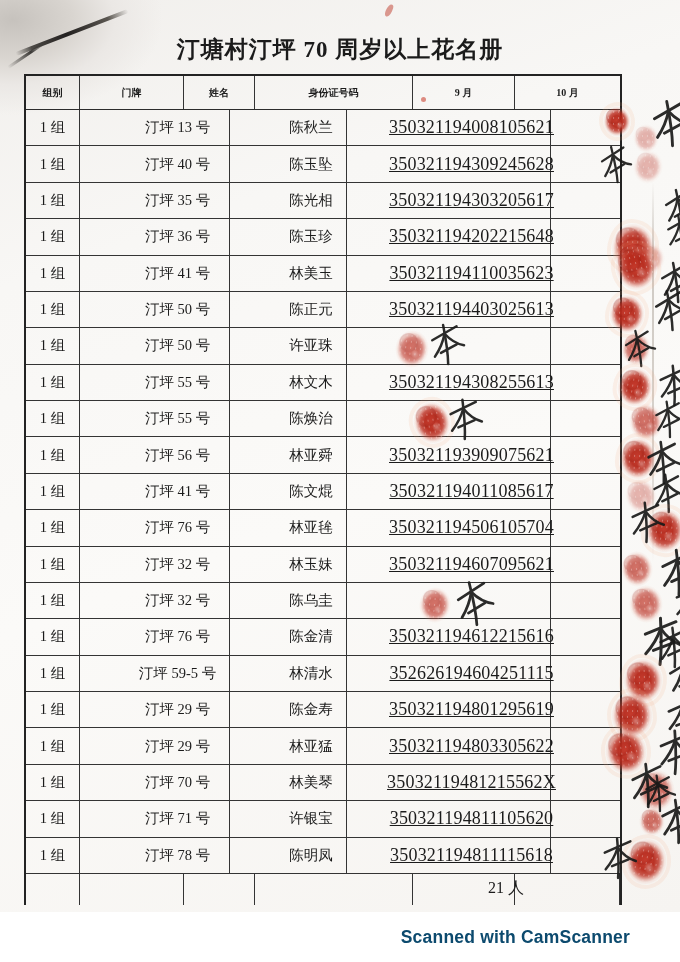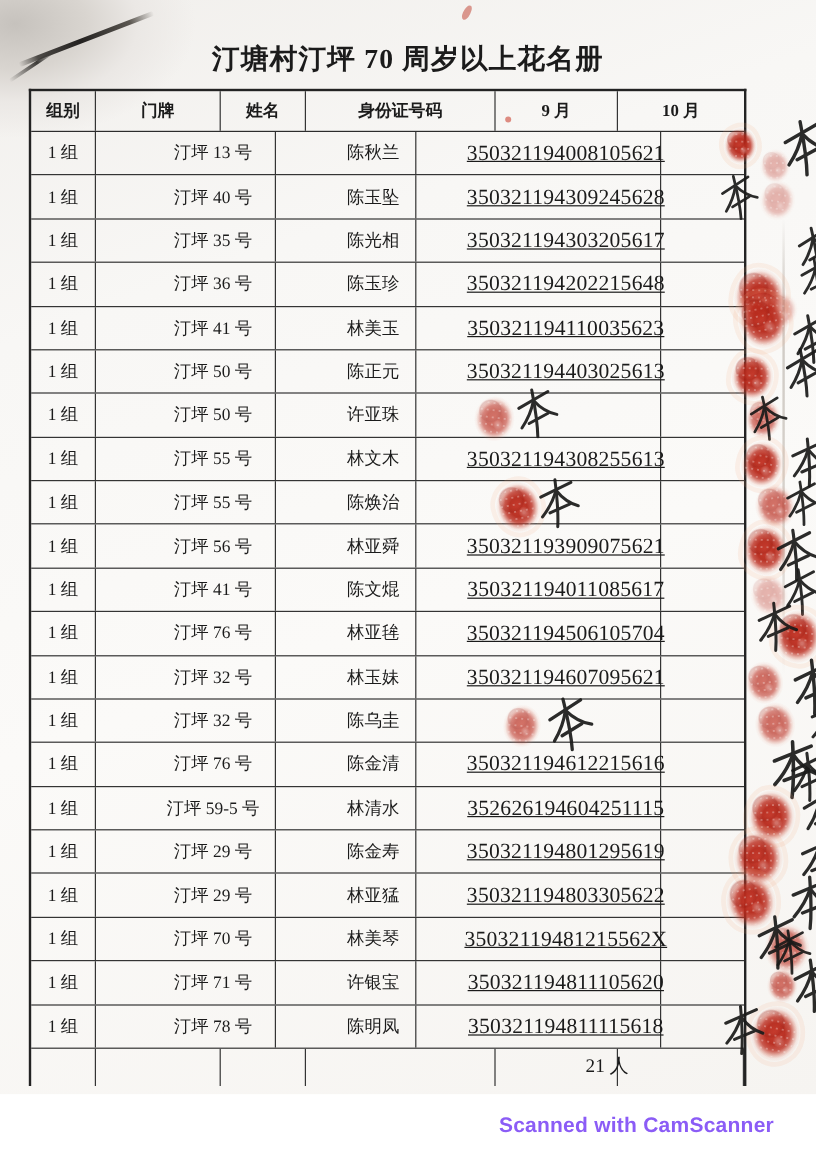--- a/index.html
+++ b/index.html
@@ -25,21 +25,21 @@
     font-size:23px;font-weight:bold;letter-spacing:1px;}
 
   .table{position:absolute;left:24px;top:74px;width:598px;border:2px solid #232323;border-bottom:none;box-sizing:border-box;background:transparent;}
   .tr{display:grid;grid-template-columns:54px 104px 71px 158px 102px 105px;box-sizing:border-box;}
   .thead{height:34px;border-bottom:1.6px solid #2c2c2c;}
   .row{height:36.38px;border-bottom:1.4px solid #343434;gap:46px;}
   .count-row{height:31px;position:relative;}
   .td{position:relative;box-sizing:border-box;border-right:1.4px solid #343434;
     display:flex;align-items:center;justify-content:center;overflow:visible;}
   .td:last-child{border-right:none;}
-  .th{font-weight:bold;font-size:14px;}
+  .th{font-weight:bold;font-size:10px;}
   .ct{font-size:14.5px;white-space:nowrap;}
   .idt{font-size:18px;letter-spacing:.2px;text-decoration:underline;}
   .mk{z-index:2;}
   .count{position:absolute;left:462px;top:4px;font-size:16px;z-index:5;}
 
   
   .print{position:absolute;z-index:3;pointer-events:none;
     background:
       radial-gradient(closest-side at 38% 34%, rgba(255,235,228,0) 45%, rgba(146,18,10,.28) 68%, rgba(146,18,10,0) 77%),
       radial-gradient(closest-side at 60% 62%, rgba(255,255,255,.30) 6%, rgba(255,255,255,0) 30%),
@@ -49,22 +49,22 @@
     background-size:5px 6px;opacity:.75;}
   .t-d{opacity:.96;box-shadow:0 0 0 4px rgba(242,170,130,.15);}
   .t-m{opacity:.68;}
   .t-l{opacity:.34;}
 
   
   .sign{position:absolute;z-index:4;overflow:visible;pointer-events:none;}
   .sign path{fill:none;stroke:#1a1a19;stroke-width:2.6;stroke-linecap:round;}
 
   .footer{position:absolute;left:0;top:912px;width:680px;height:50px;background:#ffffff;}
-  .footer-text{position:absolute;right:35px;top:15px;
-    font-family:"Liberation Sans","DejaVu Sans",sans-serif;font-size:17.5px;font-weight:bold;color:#8b5cf6;letter-spacing:.2px;}
+  .footer-text{position:absolute;right:50px;top:15px;
+    font-family:"Liberation Sans","DejaVu Sans",sans-serif;font-size:17.5px;font-weight:bold;color:#0c4a6e;letter-spacing:.2px;}
 </style>
 </head>
 <body>
 
 <div class="page">
   <div class="paper"></div>
   <div class="corner"></div>
   <div class="crease"></div>
   <div class="crease2"></div>
   <div class="edge-line"></div>

